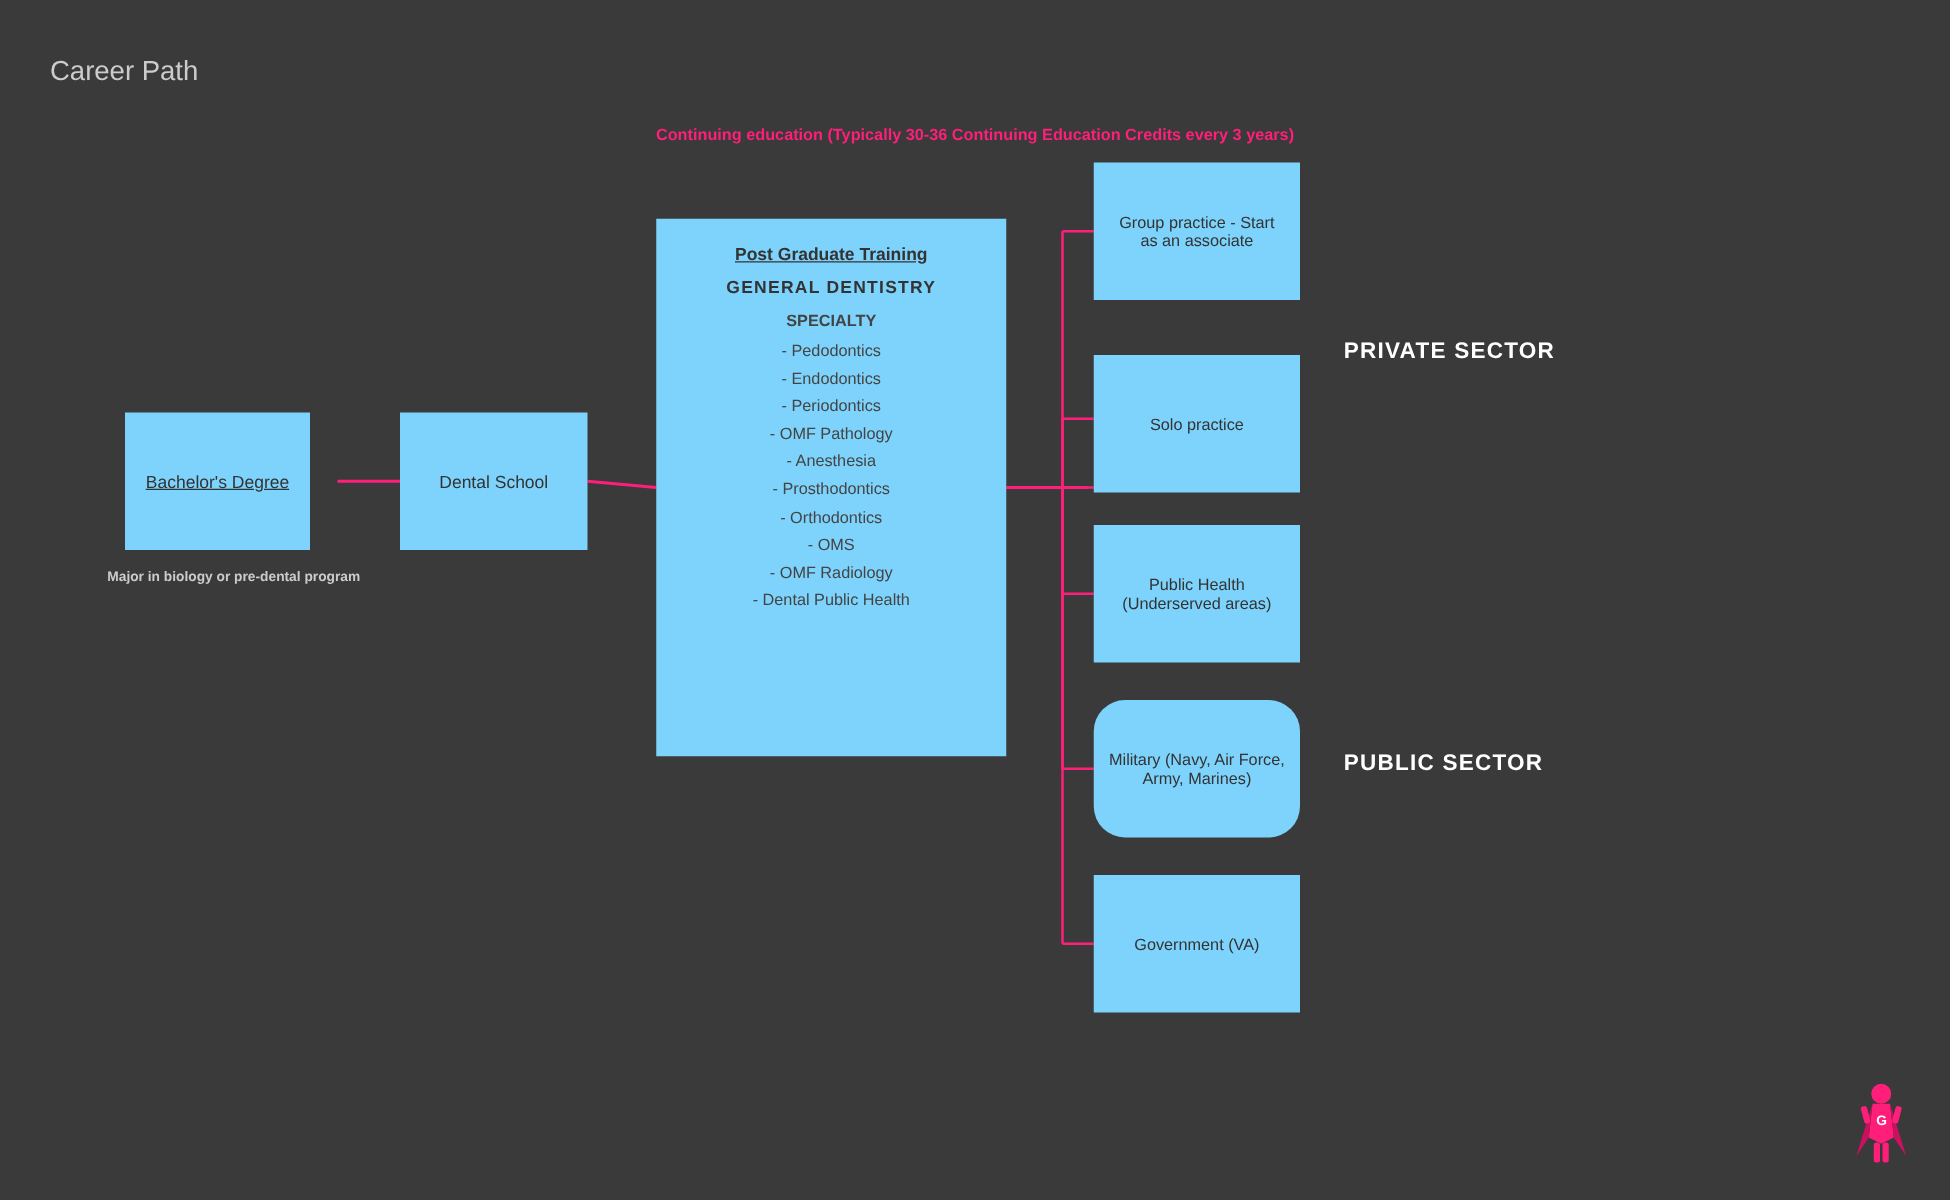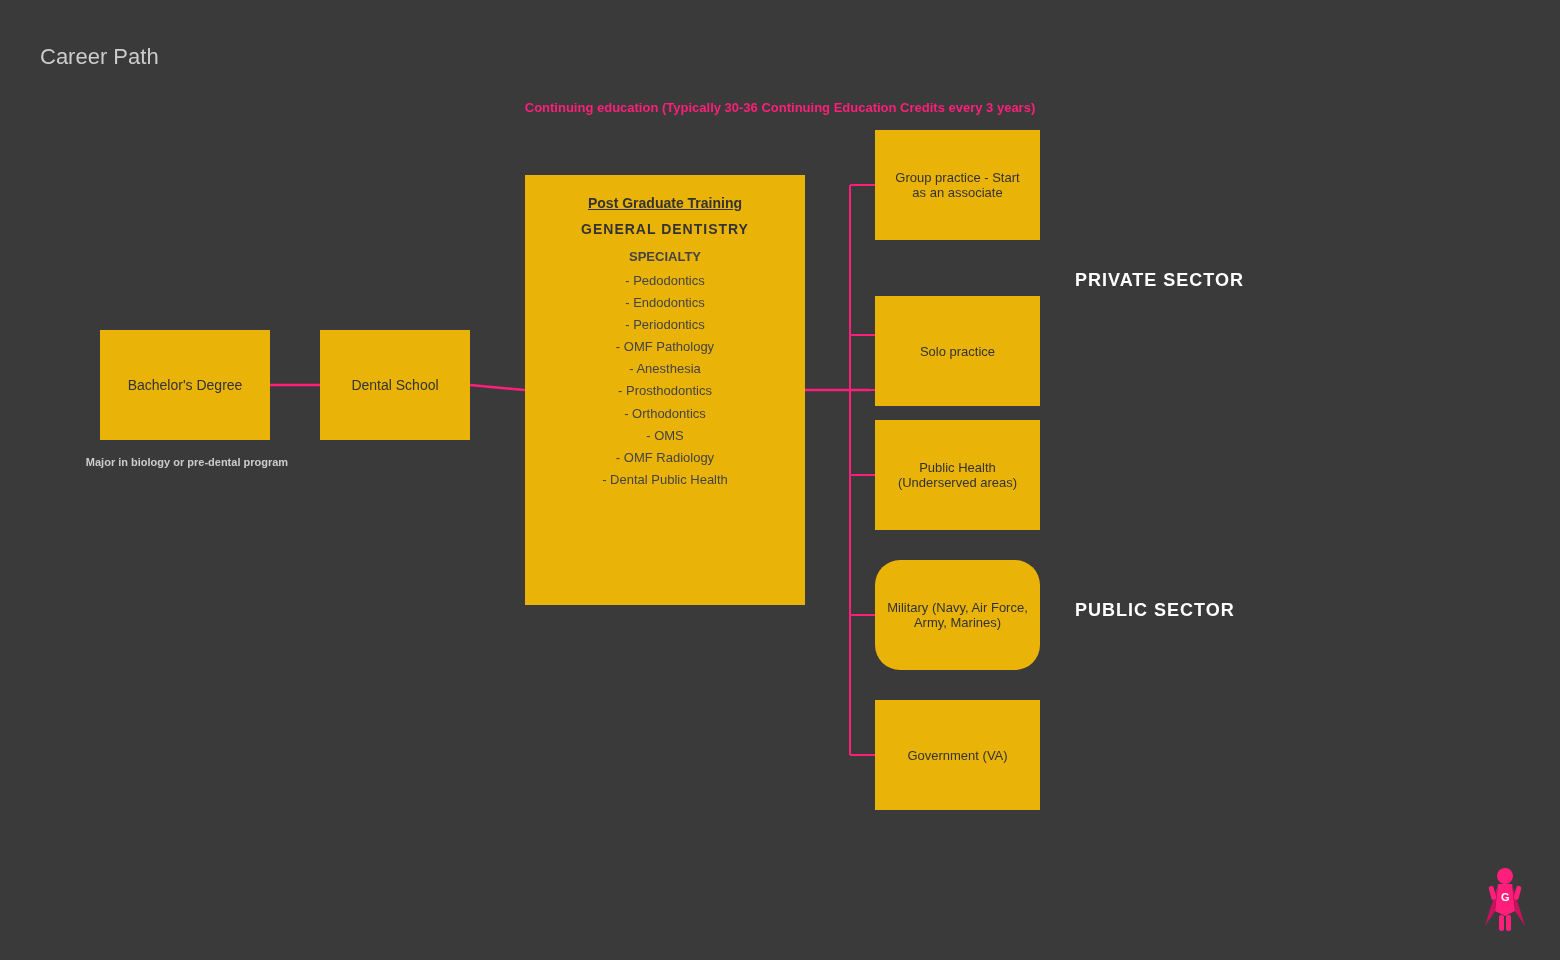--- a/index.html
+++ b/index.html
@@ -40,36 +40,37 @@
       transform: translateX(-50%);
       color: #ff1f7a;
       font-size: 13px;
       font-weight: 700;
       white-space: nowrap;
     }
 
     
     .box {
       position: absolute;
-      background: #eab308;
+      background: #7dd3fc;
       border: none;
       display: flex;
       align-items: center;
       justify-content: center;
       text-align: center;
       padding: 12px;
     }
 
     .box-bachelor {
       left: 100px;
       top: 330px;
-      width: 170px;
+      width: 148px;
       height: 110px;
       font-size: 14px;
       color: #333;
+      text-decoration: underline;
     }
 
     .box-dental {
       left: 320px;
       top: 330px;
       width: 150px;
       height: 110px;
       font-size: 14px;
       color: #333;
     }
@@ -91,21 +92,21 @@
       left: 875px;
       top: 130px;
       width: 165px;
       height: 110px;
       font-size: 13px;
       color: #333;
     }
 
     .box-solo {
       left: 875px;
-      top: 296px;
+      top: 284px;
       width: 165px;
       height: 110px;
       font-size: 13px;
       color: #333;
     }
 
     .box-publichealth {
       left: 875px;
       top: 420px;
       width: 165px;

